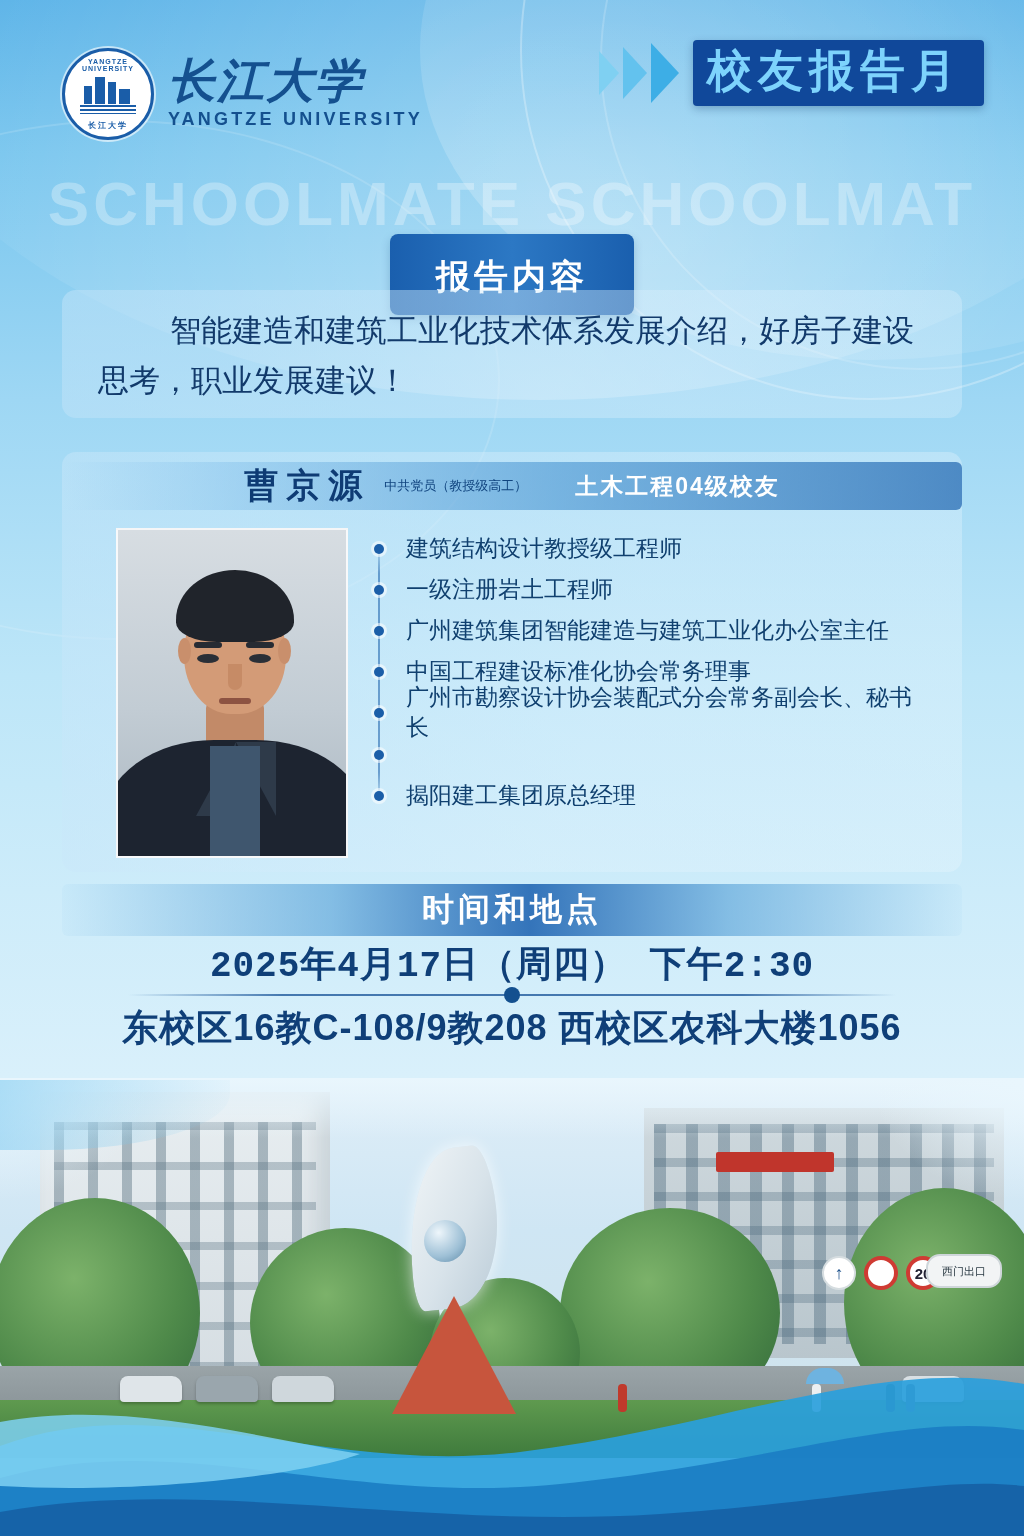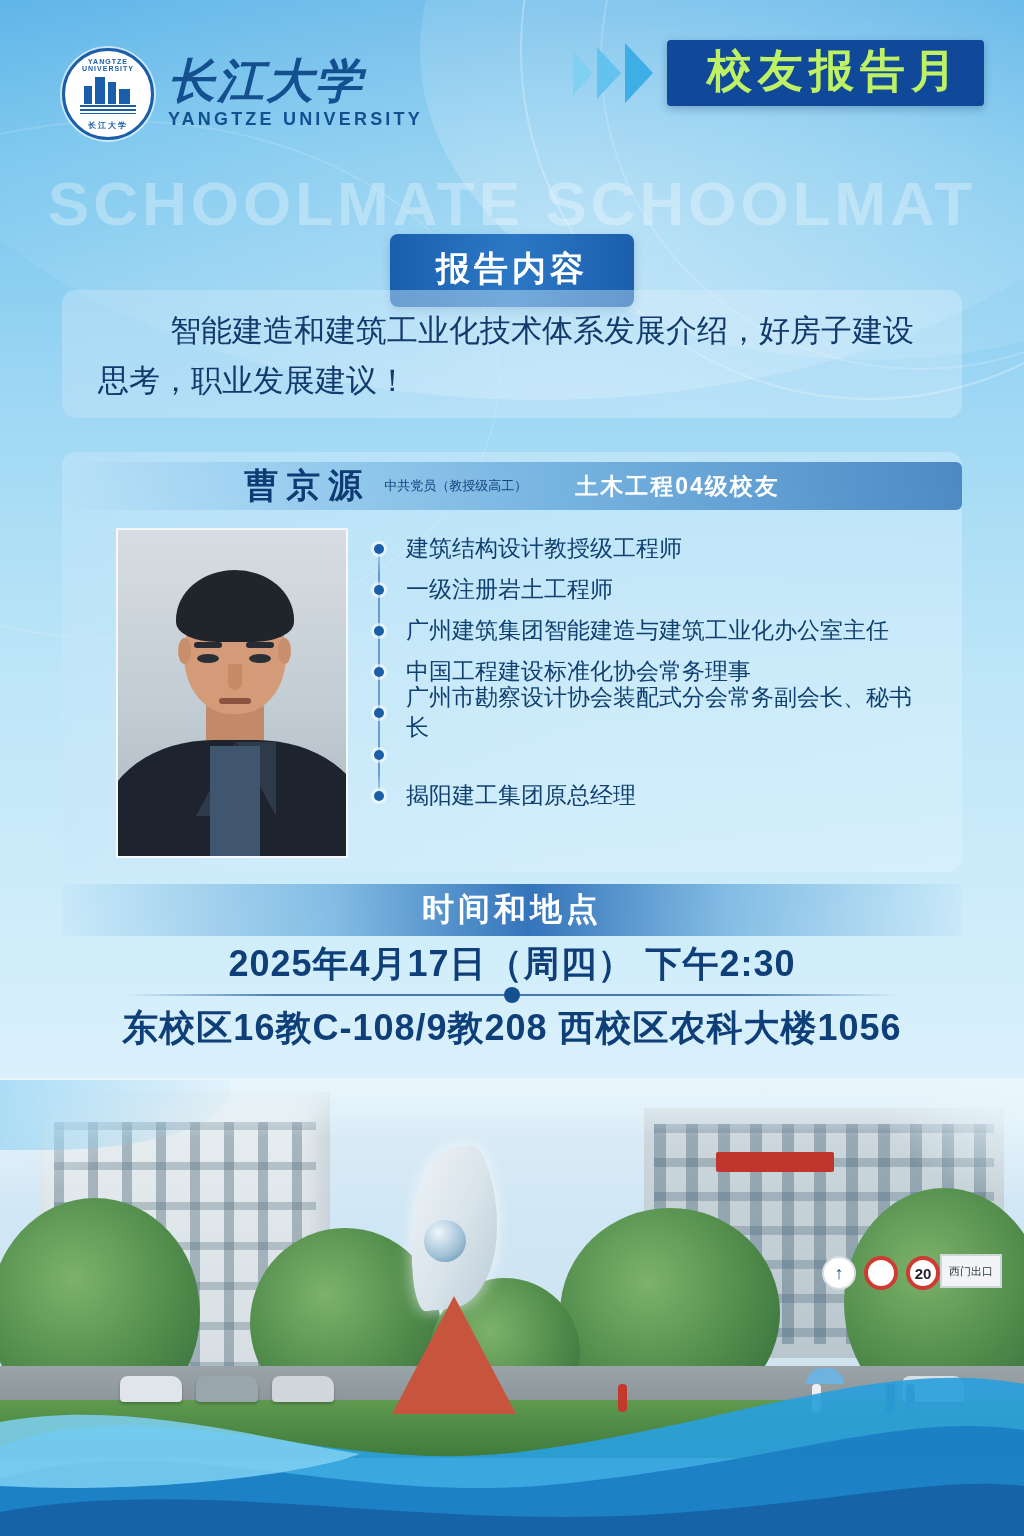--- a/index.html
+++ b/index.html
@@ -116,36 +116,36 @@
   .tri {
     width: 0; height: 0;
     border-style: solid;
     border-width: 22px 0 22px 20px;
     border-color: transparent transparent transparent #7fd0f2;
   }
   .tri.t2 { border-left-color: #63c2ee; border-width: 26px 0 26px 24px; }
   .tri.t3 { border-left-color: #3daee6; border-width: 30px 0 30px 28px; }
   .month-badge {
     background: #10489a;
-    color: #bef264;
+    color: #7dd3fc;
     font-size: 45px; font-weight: bold;
     letter-spacing: 6px;
-    padding: 6px 22px 10px 40px;
+    padding: 6px 22px 10px 14px;
     border-radius: 4px;
     box-shadow: 0 3px 8px rgba(0,40,90,0.28);
     line-height: 1.1;
   }
 
   
   .ribbon {
     position: absolute; left: 50%; transform: translateX(-50%);
     background: linear-gradient(90deg, #1a5fae 0%, #2c78c4 50%, #1a5fae 100%);
     color: #fff; font-size: 34px; font-weight: bold;
     letter-spacing: 4px;
-    padding: 12px 46px 15px;
+    padding: 20px 46px 15px;
     border-radius: 8px;
     box-shadow: 0 4px 10px rgba(10,60,120,0.22);
     text-align: center;
   }
   .ribbon.r-content { top: 234px; }
 
   
   .panel {
     position: absolute;
     background: linear-gradient(120deg, rgba(255,255,255,0.55) 0%, rgba(220,240,252,0.40) 100%);
@@ -251,21 +251,21 @@
     position: absolute; left: 62px; top: 884px; width: 900px; height: 52px;
     background: linear-gradient(90deg, rgba(150,205,240,0.10) 0%, rgba(70,150,210,0.55) 30%, rgba(25,95,175,0.85) 52%, rgba(70,150,210,0.55) 74%, rgba(150,205,240,0.10) 100%);
     border-radius: 6px;
     display: flex; align-items: center; justify-content: center;
   }
   .tp-bar span {
     font-size: 32px; font-weight: bold; color: #fff; letter-spacing: 4px;
   }
   .tp-time {
     position: absolute; left: 0; top: 940px; width: 1024px; text-align: center;
-    font-size: 36px; font-weight: bold; color: #0f3f78; letter-spacing: 1px;
+    font-size: 36px; font-weight: bold; color: #0f3f78; letter-spacing: 1px; font-family: Liberation Mono, monospace;
   }
   .tp-divider {
     position: absolute; left: 128px; top: 994px; width: 768px; height: 2px;
     background: linear-gradient(90deg, rgba(20,80,150,0.0), rgba(20,80,150,0.75) 20%, rgba(20,80,150,0.75) 80%, rgba(20,80,150,0.0));
   }
   .tp-divider .knob {
     position: absolute; left: 50%; top: -7px; transform: translateX(-50%);
     width: 16px; height: 16px; border-radius: 50%; background: #14508f;
   }
   .tp-place {
@@ -329,22 +329,22 @@
     border-radius: 60% 20% 60% 10% / 80% 40% 60% 20%;
     transform: rotate(-6deg);
     box-shadow: 0 0 16px rgba(255,255,255,0.7);
   }
   .campus .sculpt-ball {
     position: absolute; left: 424px; bottom: 196px; width: 42px; height: 42px;
     border-radius: 50%;
     background: radial-gradient(circle at 35% 30%, #eef6fb 0%, #9ec0d6 60%, #5d8aa8 100%);
   }
   .campus .sign-board {
-    position: absolute; right: 22px; top: 176px; width: 62px; height: 34px;
-    background: #f2f4f5; border: 2px solid #cfd6da; border-radius: 0;
+    position: absolute; right: 22px; top: 176px; width: 76px; height: 34px;
+    background: #f2f4f5; border: 2px solid #cfd6da; border-radius: 14px;
     font-size: 11px; color: #2b3a44; display: flex; align-items: center; justify-content: center;
   }
   .campus .sign-circ {
     position: absolute; top: 178px; width: 34px; height: 34px; border-radius: 50%;
     background: #fff; border: 4px solid #cf3b33;
     display: flex; align-items: center; justify-content: center;
     font-size: 15px; font-weight: bold; color: #223;
   }
   .campus .sc-1 { right: 126px; }
   .campus .sc-2 { right: 84px; border-color: #cf3b33; }

